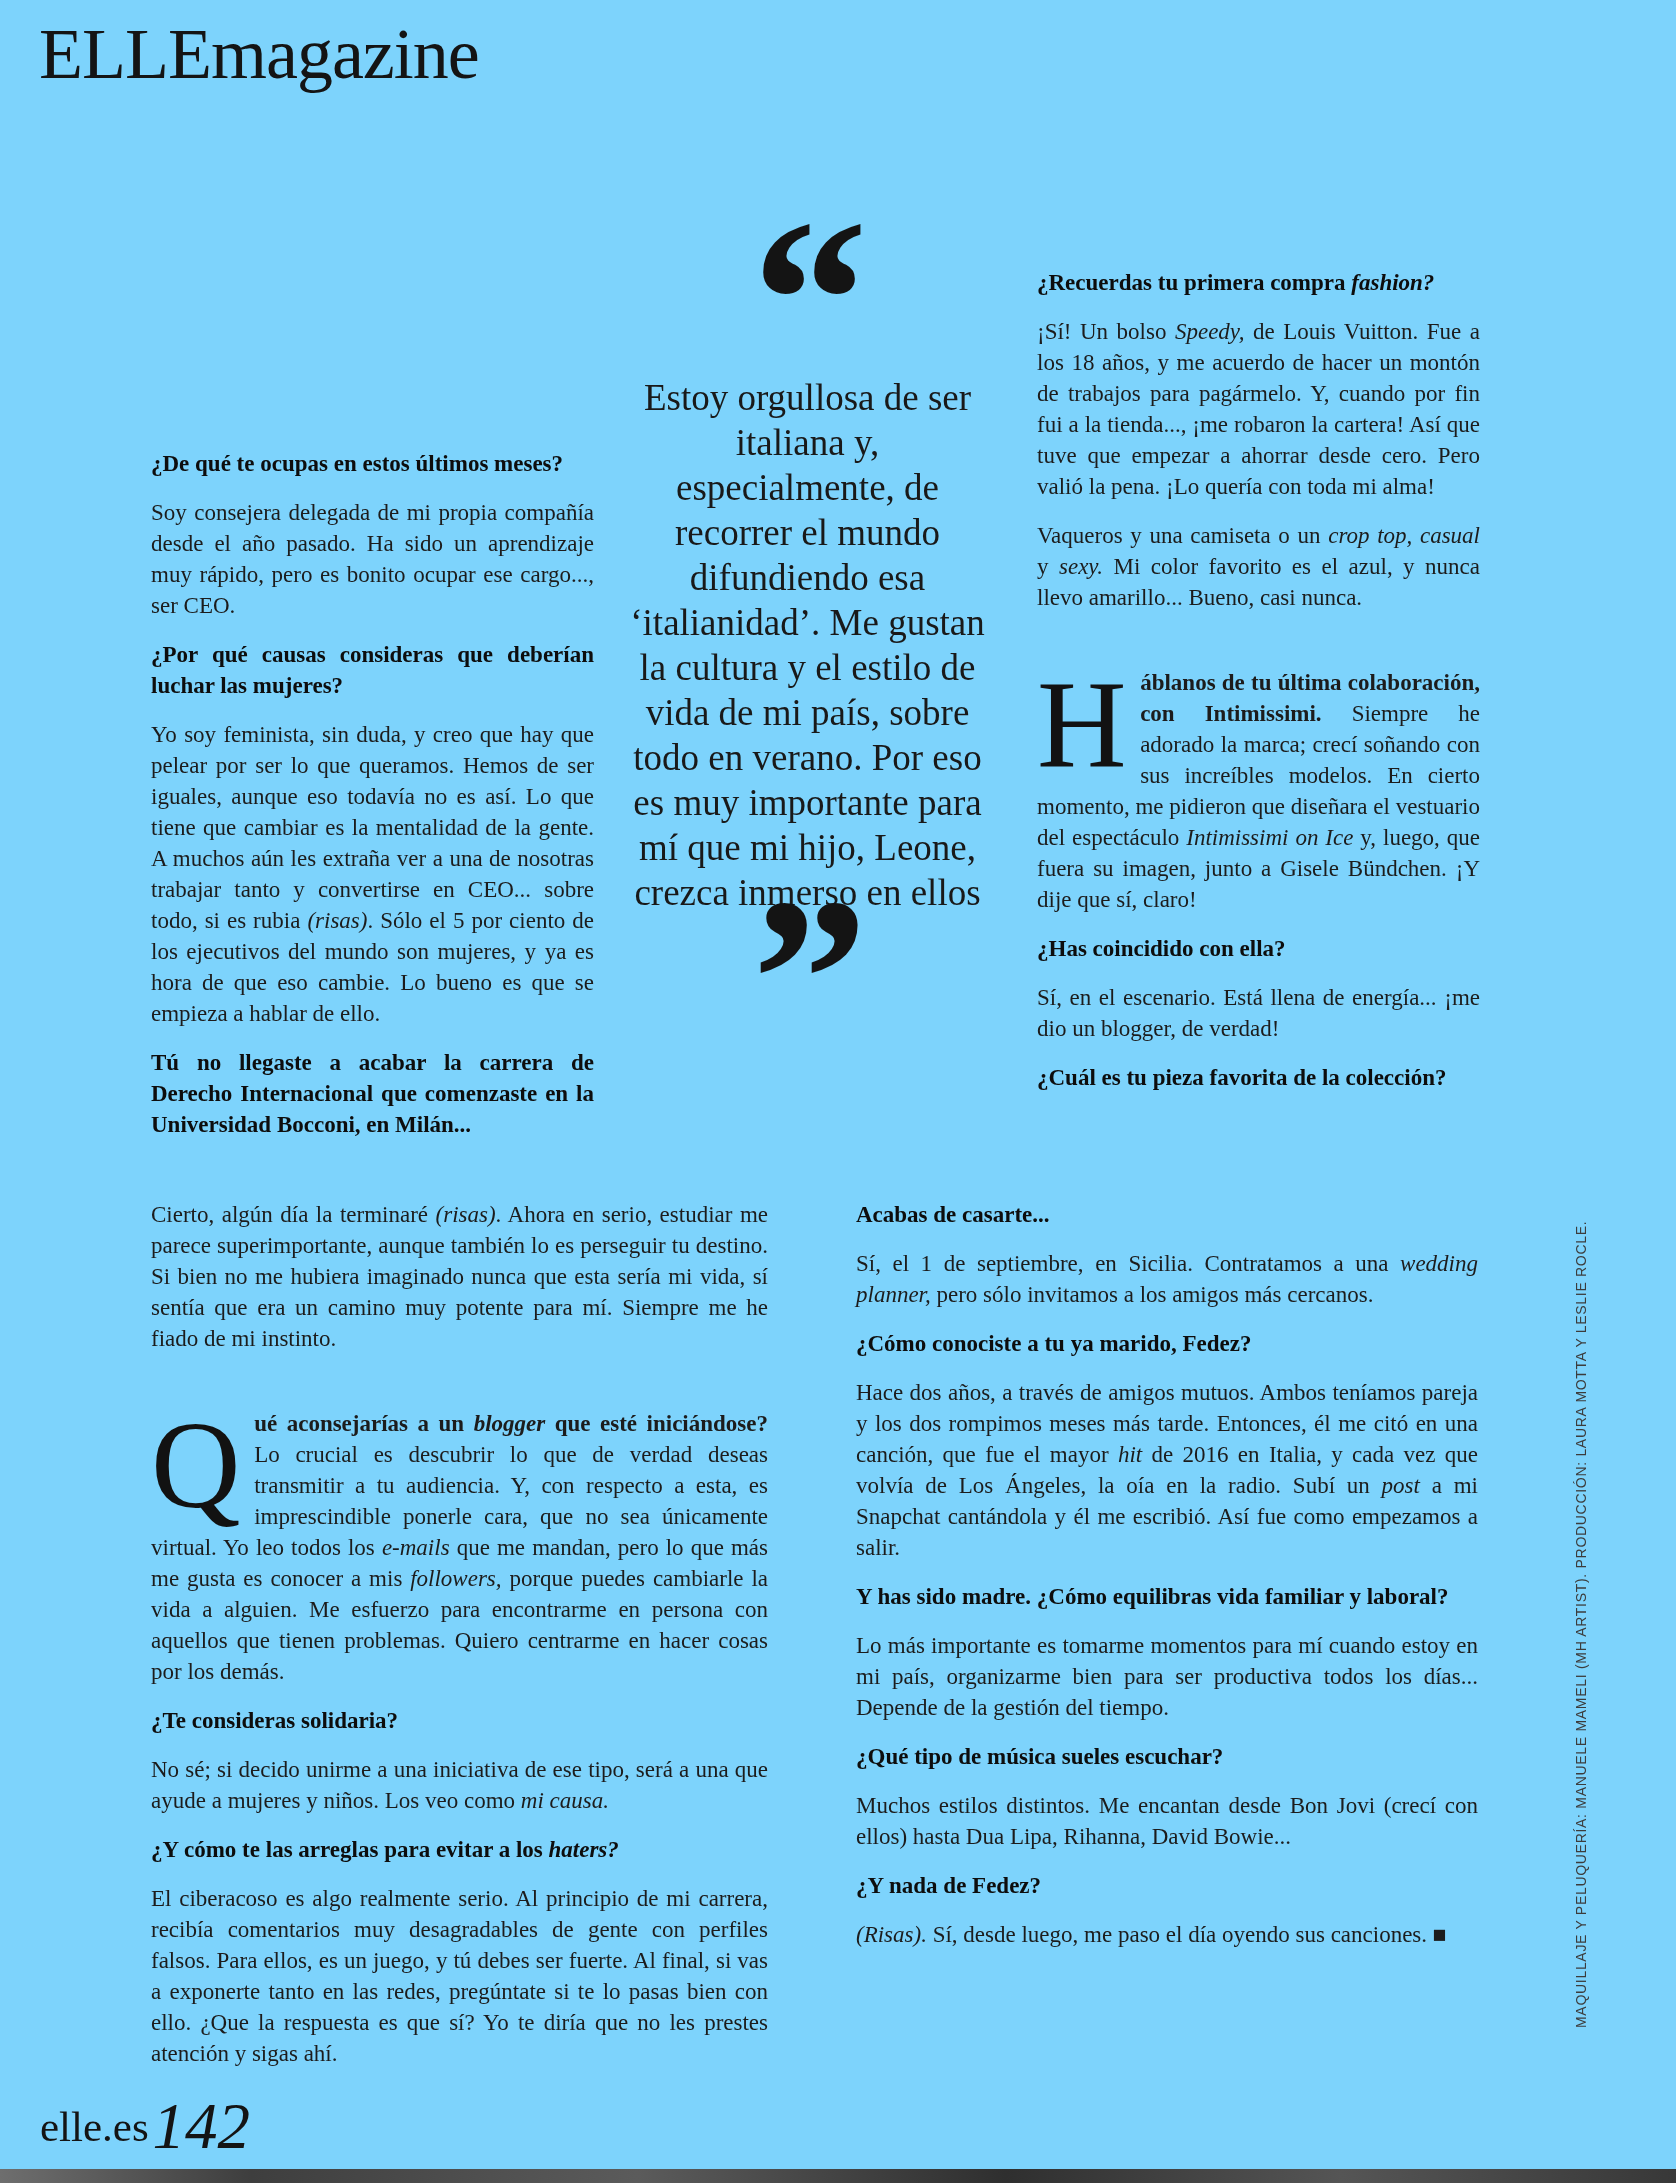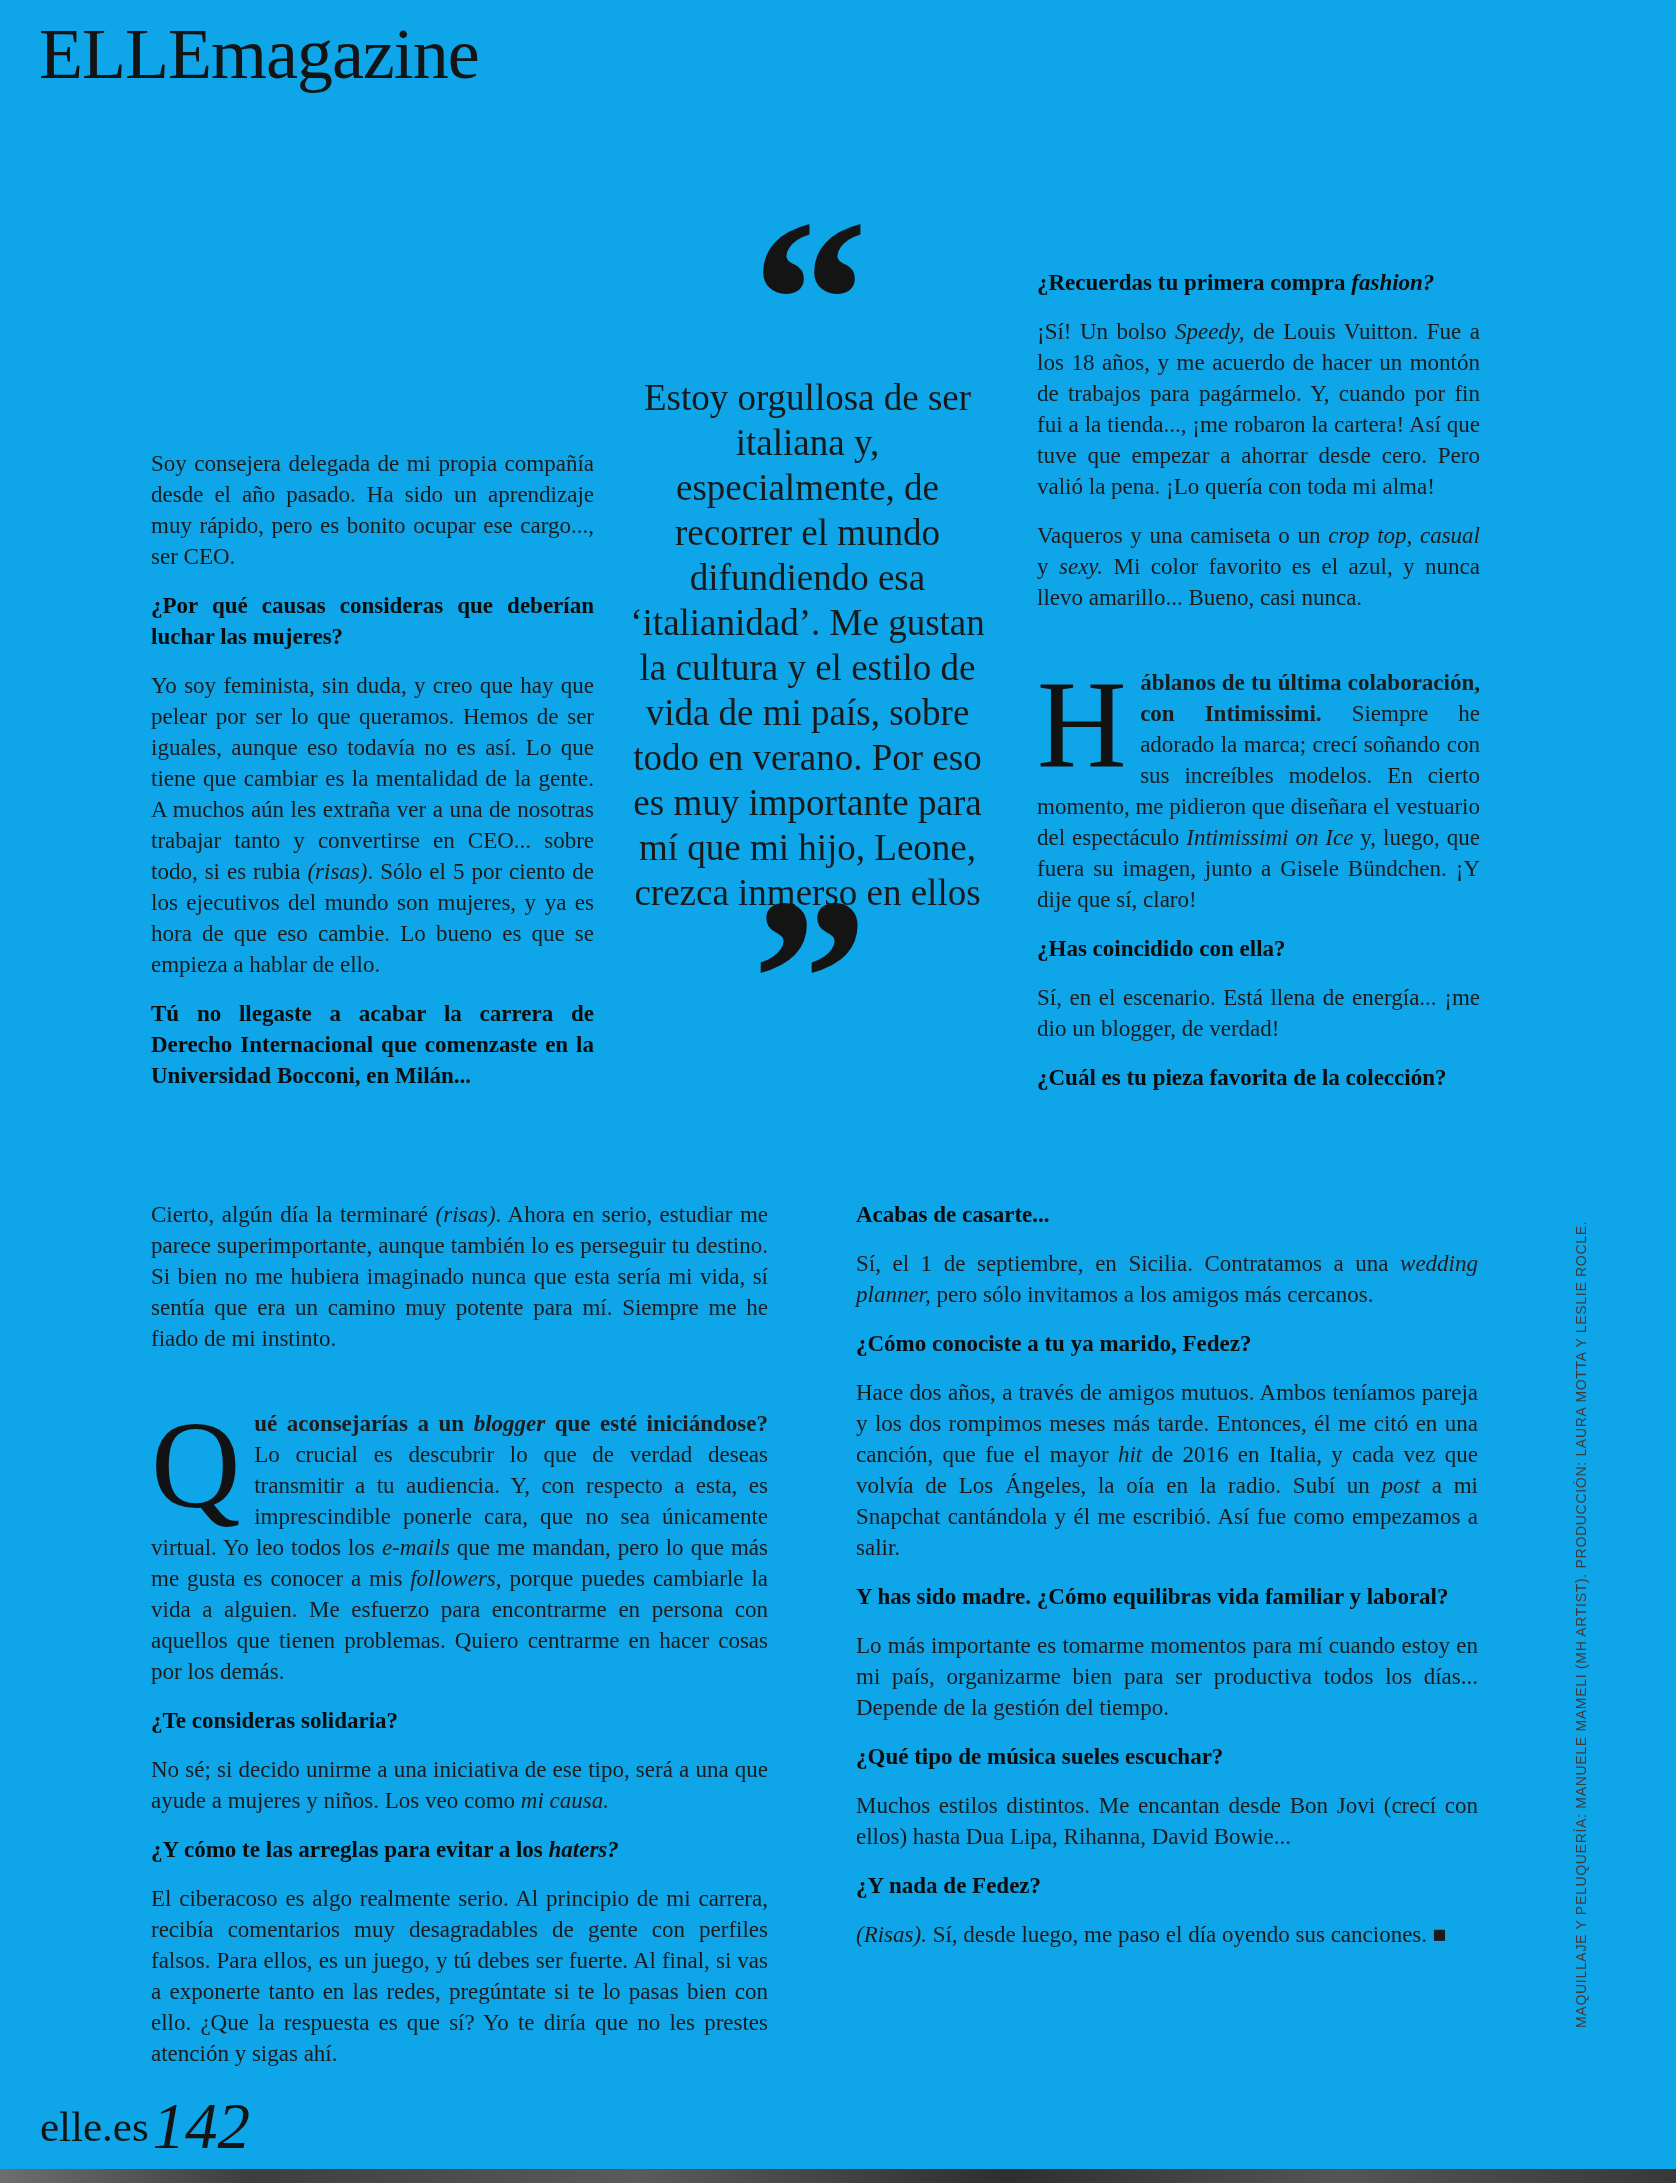--- a/index.html
+++ b/index.html
@@ -1,20 +1,20 @@
 <!DOCTYPE html>
 <html lang="es" style="font-size:7.7px"><head>
 <meta charset="utf-8">
 <style>
   * { margin:0; padding:0; box-sizing:border-box; }
   html, body { background:#d9d9d9; }
   .page {
     position:relative;
     width:1677px; height:2183px;
-    background:#0ea5e9;
+    background:#7dd3fc;
     overflow:hidden;
     font-family:"Liberation Serif", serif;
     color:#1d1d1d;
   }
 
   
   .brand {
     position:absolute; left:39px; top:12.6px;
     font-size:72px; letter-spacing:-1px; color:#141414;
   }
@@ -85,20 +85,21 @@
   }
 </style>
 </head>
 <body>
 
 <div class="page">
 
   <div class="brand">ELLEmagazine</div>
 
   <section class="col top-left">
+      <p class="q">¿De qué te ocupas en estos últimos meses?</p>
       <p class="a">Soy consejera delegada de mi propia compañía desde el año pasado. Ha sido un aprendizaje muy rápido, pero es bonito ocupar ese cargo..., ser CEO.</p>
       <p class="q">¿Por qué causas consideras que deberían luchar las mujeres?</p>
       <p class="a">Yo soy feminista, sin duda, y creo que hay que pelear por ser lo que queramos. Hemos de ser iguales, aunque eso todavía no es así. Lo que tiene que cambiar es la mentalidad de la gente. A muchos aún les extraña ver a una de nosotras trabajar tanto y convertirse en CEO... sobre todo, si es rubia <i>(risas)</i>. Sólo el 5 por ciento de los ejecutivos del mundo son mujeres, y ya es hora de que eso cambie. Lo bueno es que se empieza a hablar de ello.</p>
       <p class="q">Tú no llegaste a acabar la carrera de Derecho Internacional que comenzaste en la Universidad Bocconi, en Milán...</p>
     </section>
 
   <section class="quote-col">
     <div class="qmark open">“</div>
     <div class="quote-text">Estoy orgullosa de ser italiana y, especialmente, de recorrer el mundo difundiendo esa ‘italianidad’. Me gustan la cultura y el estilo de vida de mi país, sobre todo en verano. Por eso es muy importante para mí que mi hijo, Leone, crezca inmerso en ellos</div>
     <div class="qmark close">”</div>

